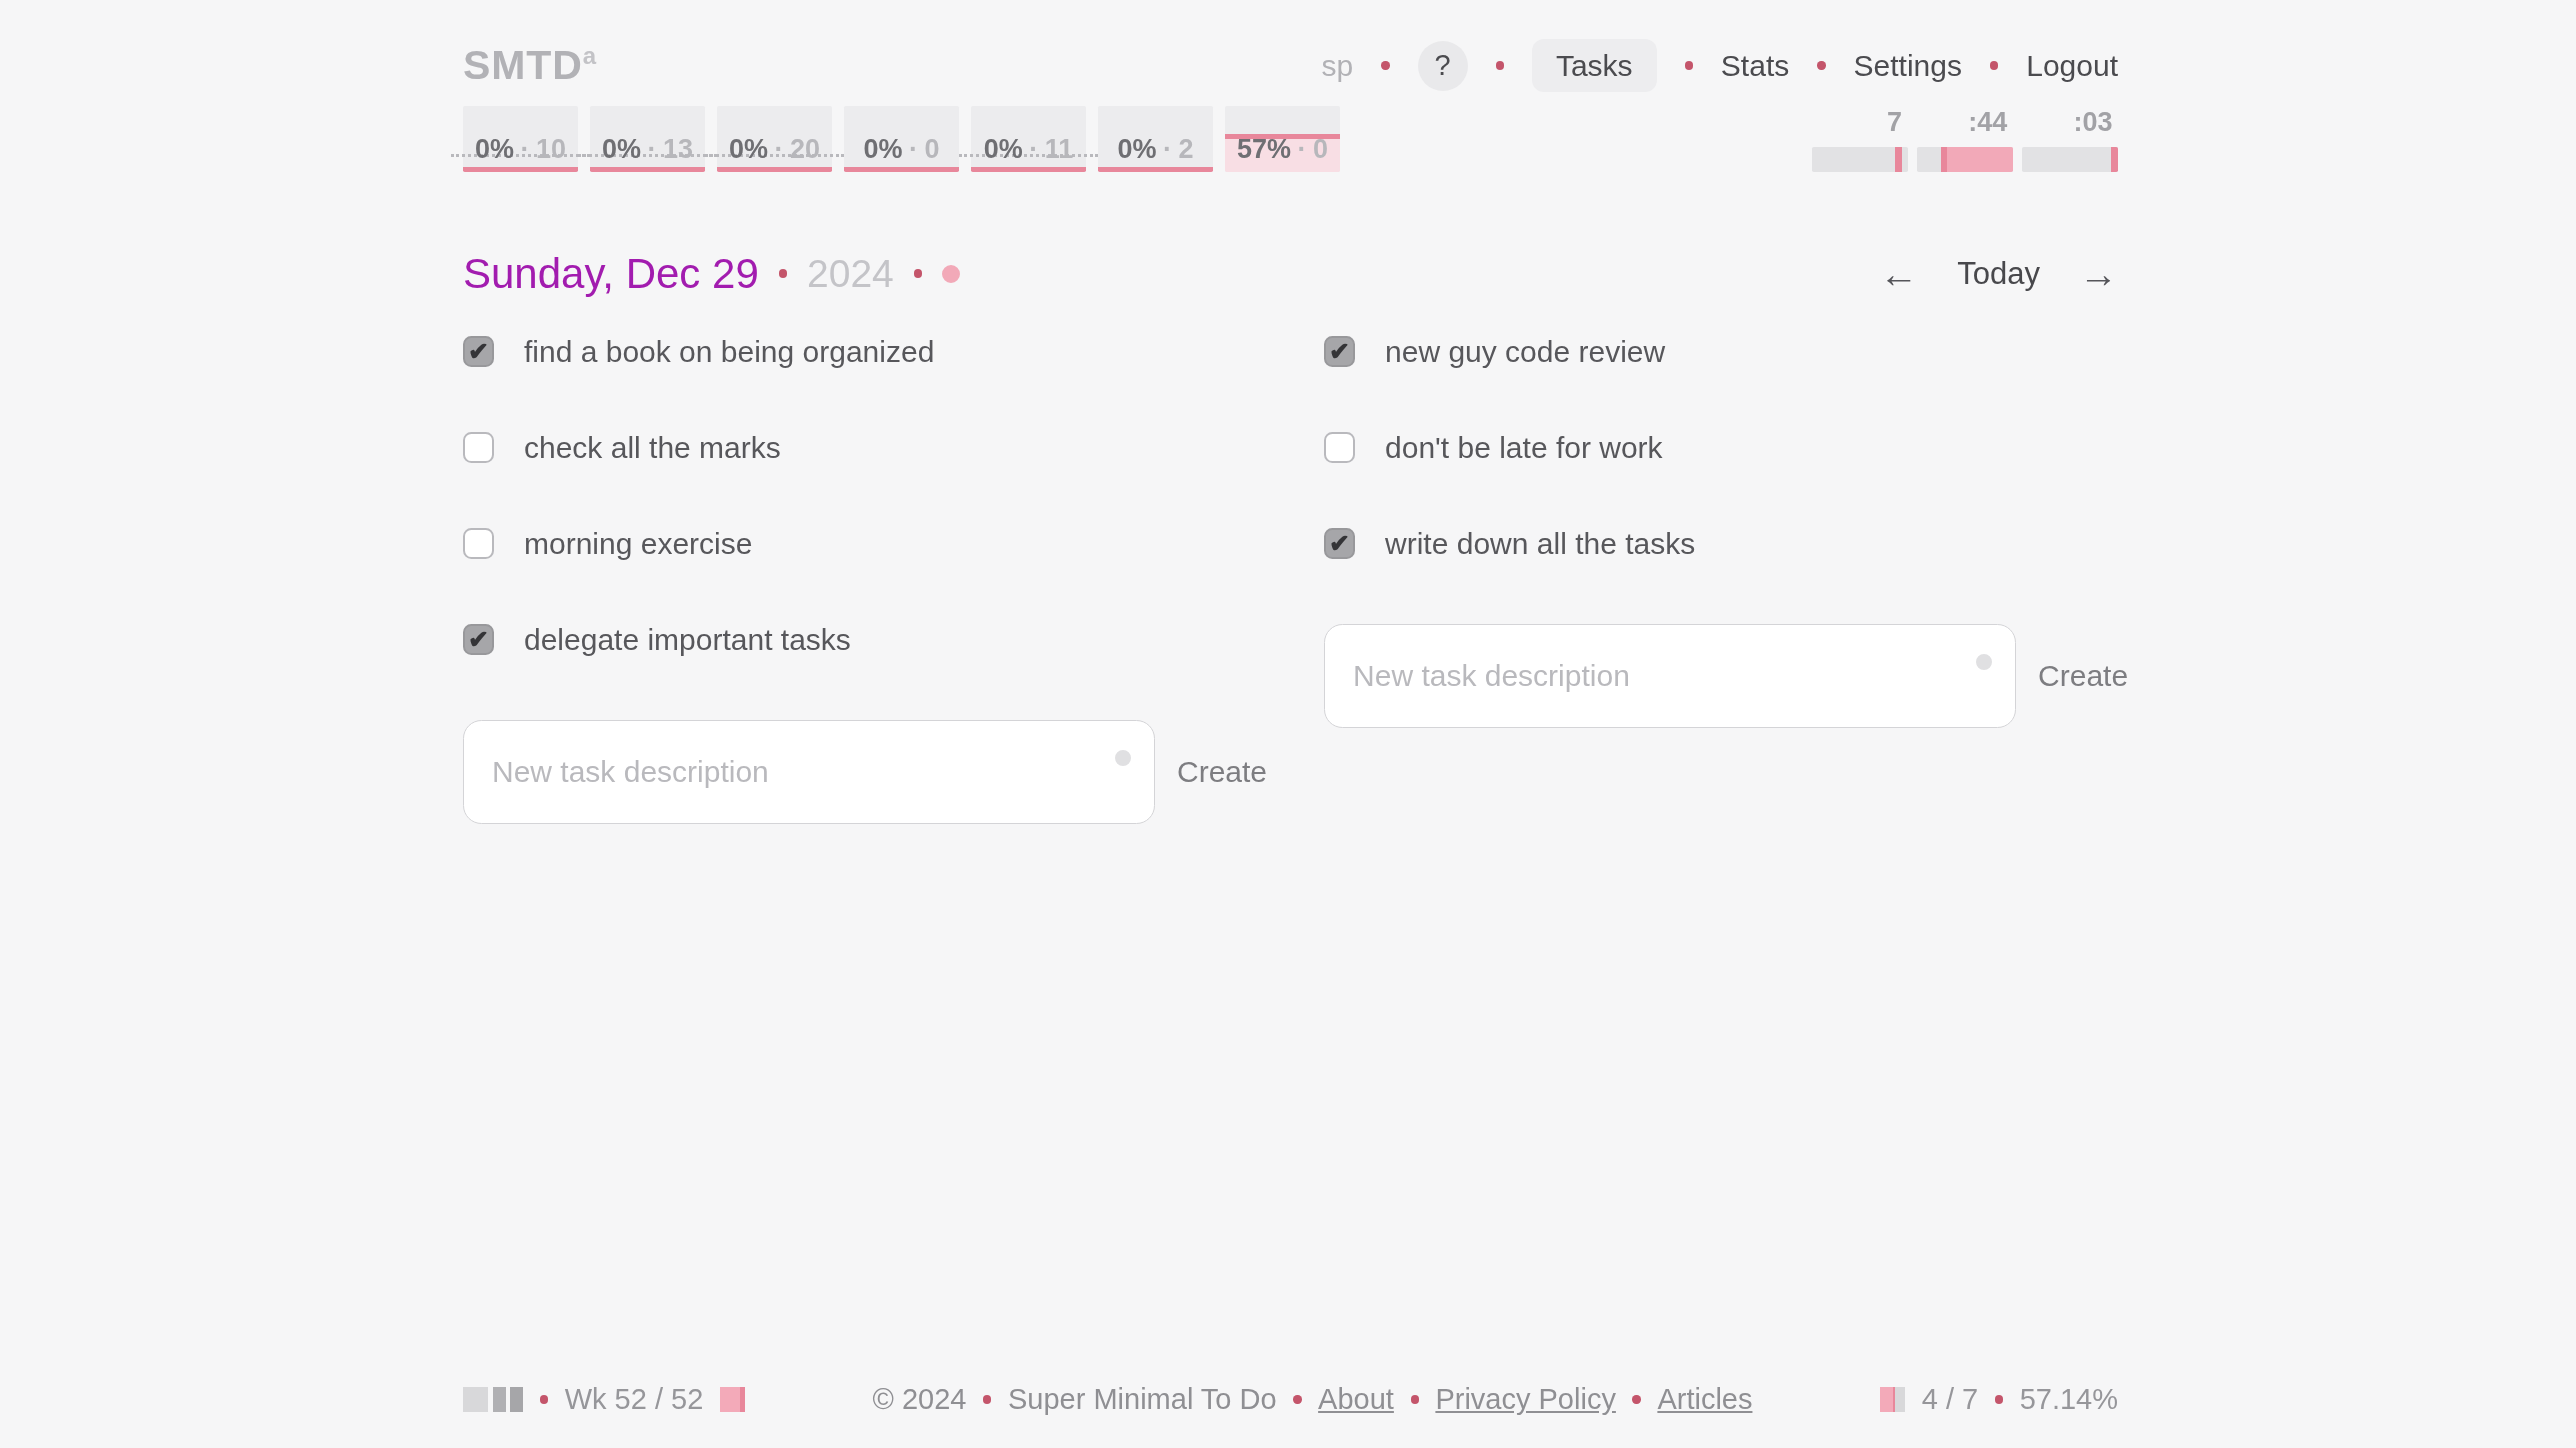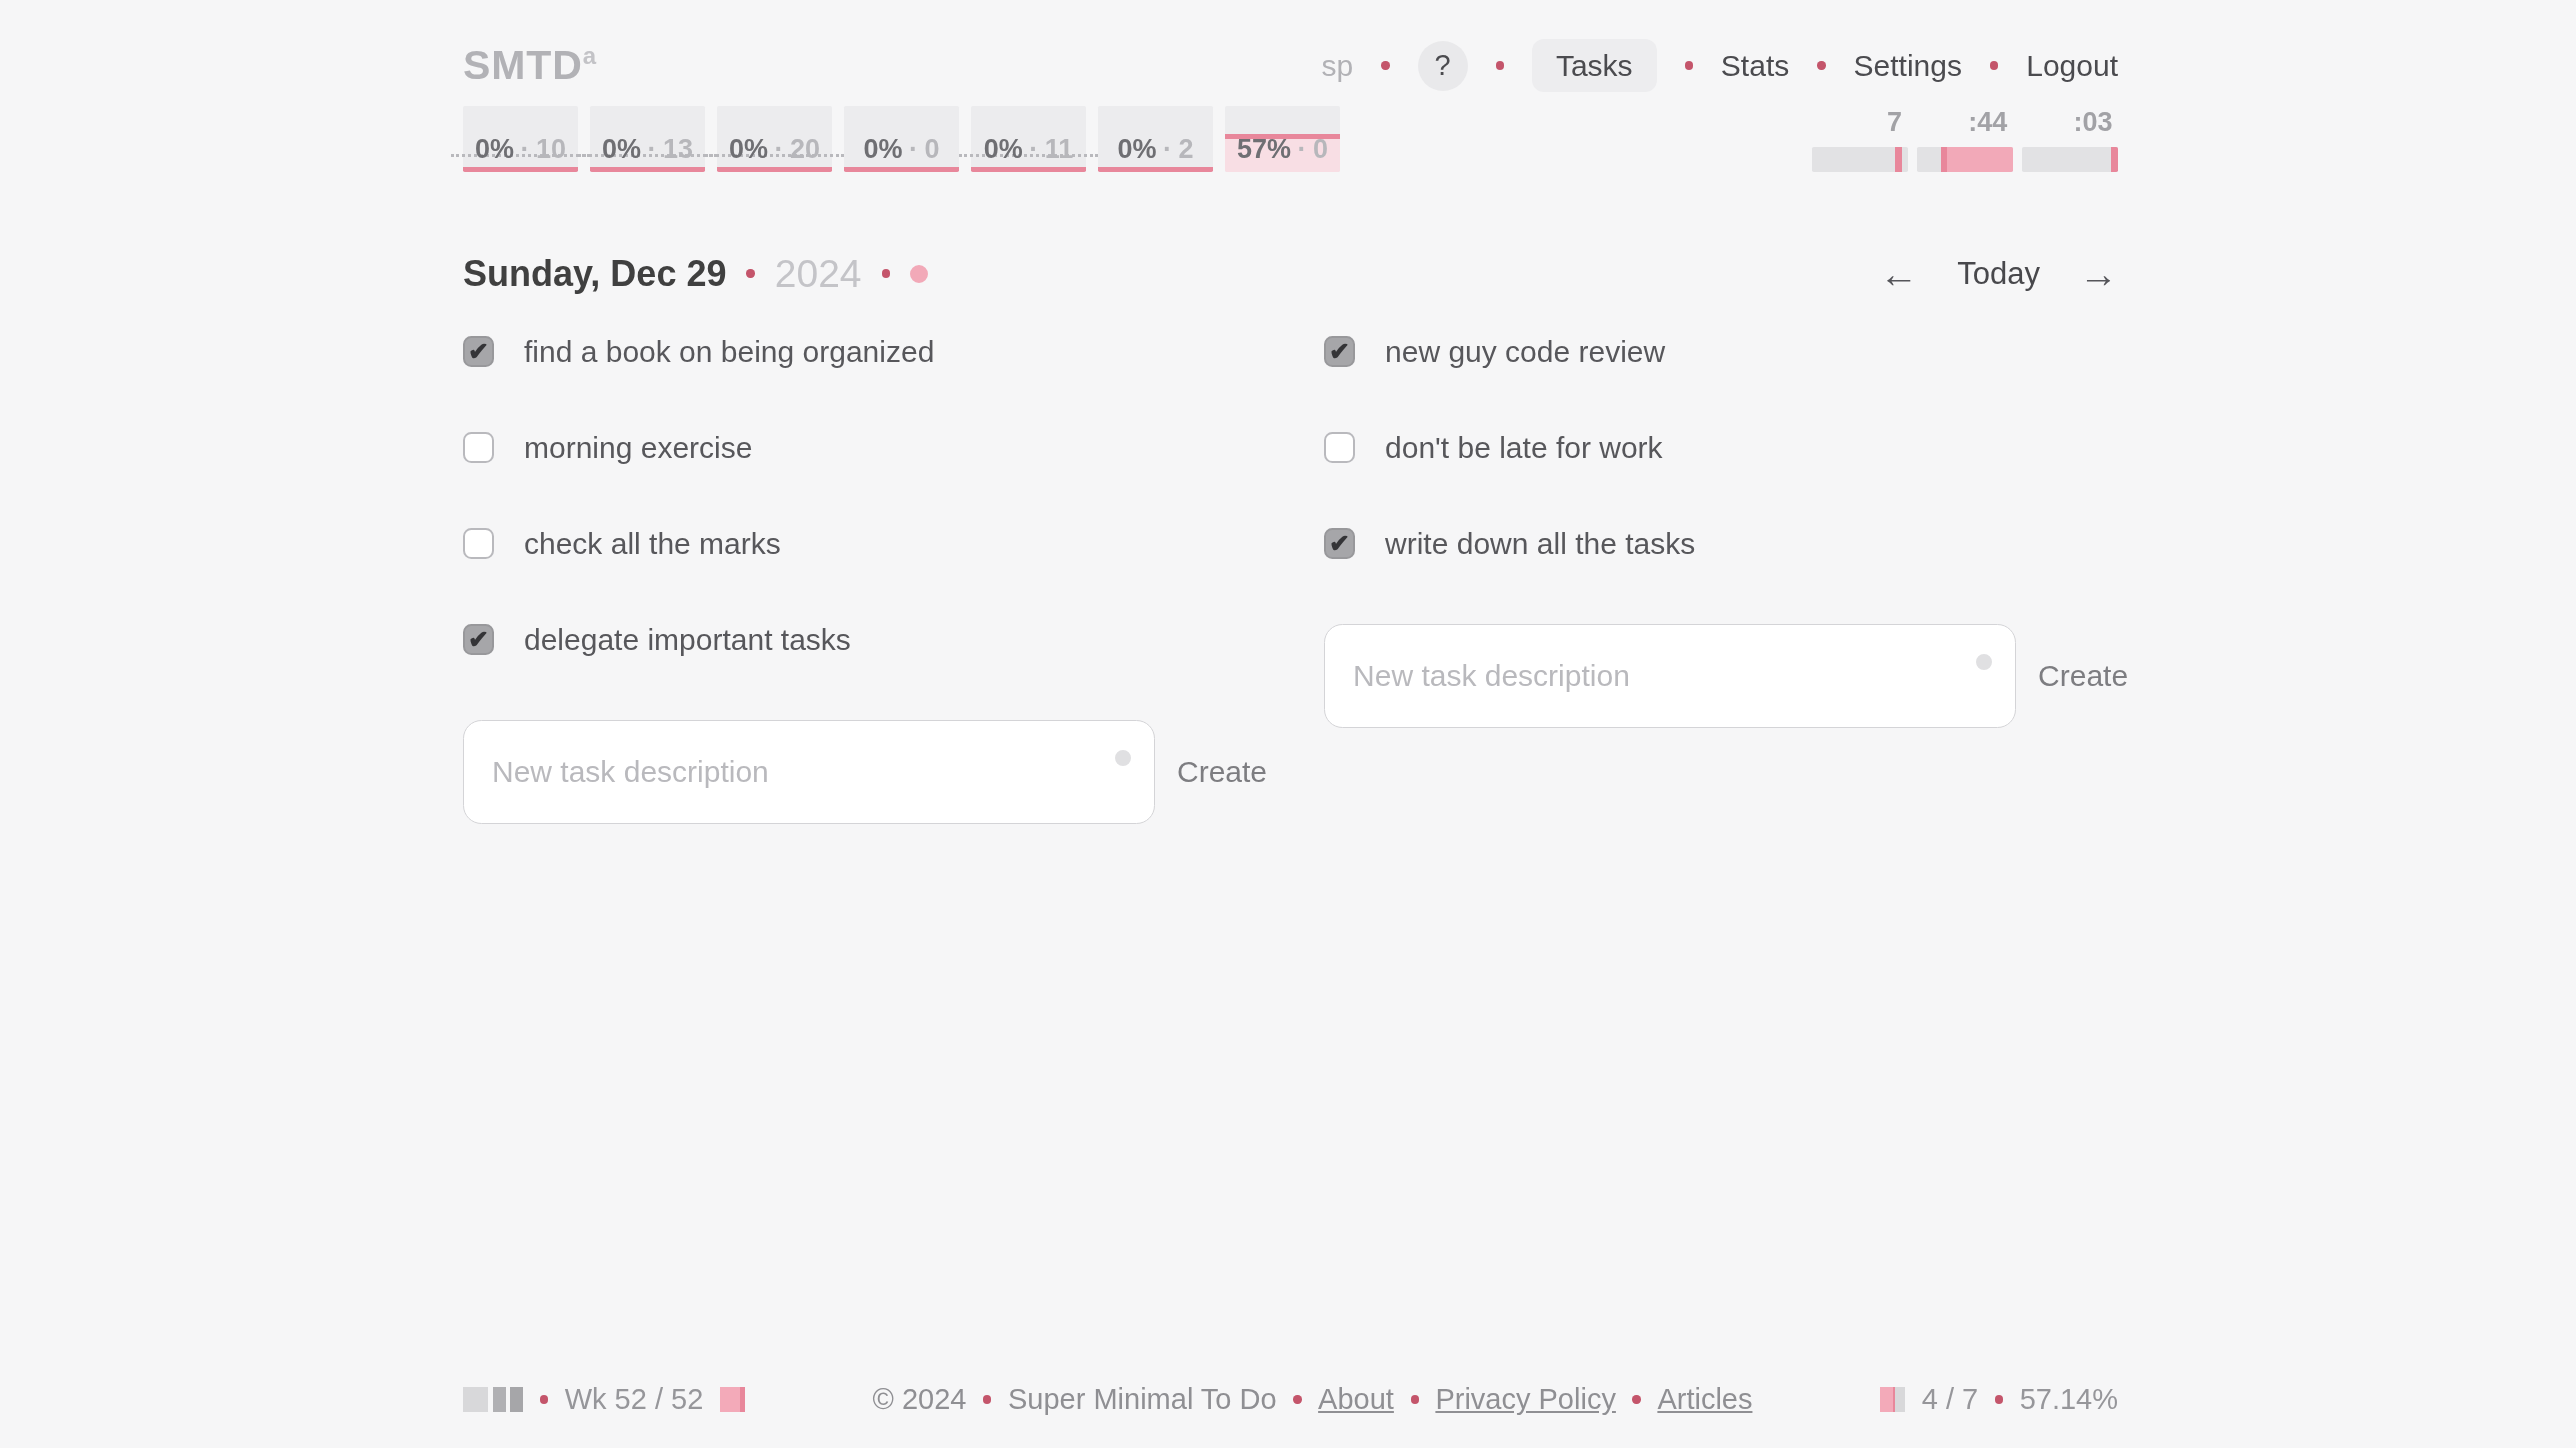--- a/index.html
+++ b/index.html
@@ -41,21 +41,21 @@
   .tb-bar { position:relative; height:25px; background:#e2e2e4; border-radius:1.8px; overflow:hidden; }
   .tb-marker { position:absolute; top:0; bottom:0; width:6.5px; background:#e8879b; }
   .tb1 .tb-marker { left:87%; }
   .tb2 .tb-fill { position:absolute; top:0; bottom:0; left:25%; right:0; background:#f2a9b8; }
   .tb2 .tb-marker { left:25%; }
   .tb3 .tb-marker { left:93%; }
 
   
   .date-row { display:flex; justify-content:space-between; align-items:center; margin-top:72px; height:59px; }
   .date-left { display:flex; align-items:center; gap:20px; }
-  .date-title { font-size:36px; font-weight:bold; color:#404040; }
+  .date-title { font-size:42px; font-weight:normal; color:#a21caf; }
   .date-year { font-size:39px; color:#c4c4c8; }
   .donut { width:11px; height:11px; border:9.2px solid #f2a9b8; border-radius:50%; }
   .date-nav { display:flex; align-items:center; gap:39px; }
   .arrow { font-size:39px; color:#55555a; cursor:pointer; line-height:1; }
   .today-btn { font-size:31px; color:#48484c; cursor:pointer; }
 
   
   .columns { display:grid; grid-template-columns:1fr 1fr; column-gap:57px; margin-top:33px; }
   .task { display:flex; align-items:center; margin-bottom:65px; height:31px; }
   .checkbox { width:31px; height:31px; border-radius:8.3px; border:2.8px solid #b9b9bd; background:#ffffff;
@@ -190,25 +190,25 @@
 
     <div class="col">
       <div class="task">
         <span class="checkbox checked">
             <span class="tick">✔</span>
           </span>
         <span class="task-label">find a book on being organized</span>
       </div>
       <div class="task">
         <span class="checkbox"></span>
+        <span class="task-label">check all the marks</span>
+      </div>
+      <div class="task">
+        <span class="checkbox"></span>
         <span class="task-label">morning exercise</span>
-      </div>
-      <div class="task">
-        <span class="checkbox"></span>
-        <span class="task-label">check all the marks</span>
       </div>
       <div class="task">
         <span class="checkbox checked">
             <span class="tick">✔</span>
           </span>
         <span class="task-label">delegate important tasks</span>
       </div>
       <div class="create-row">
         <div class="task-input-wrap">
           <input class="task-input" type="text" placeholder="New task description" style="">

